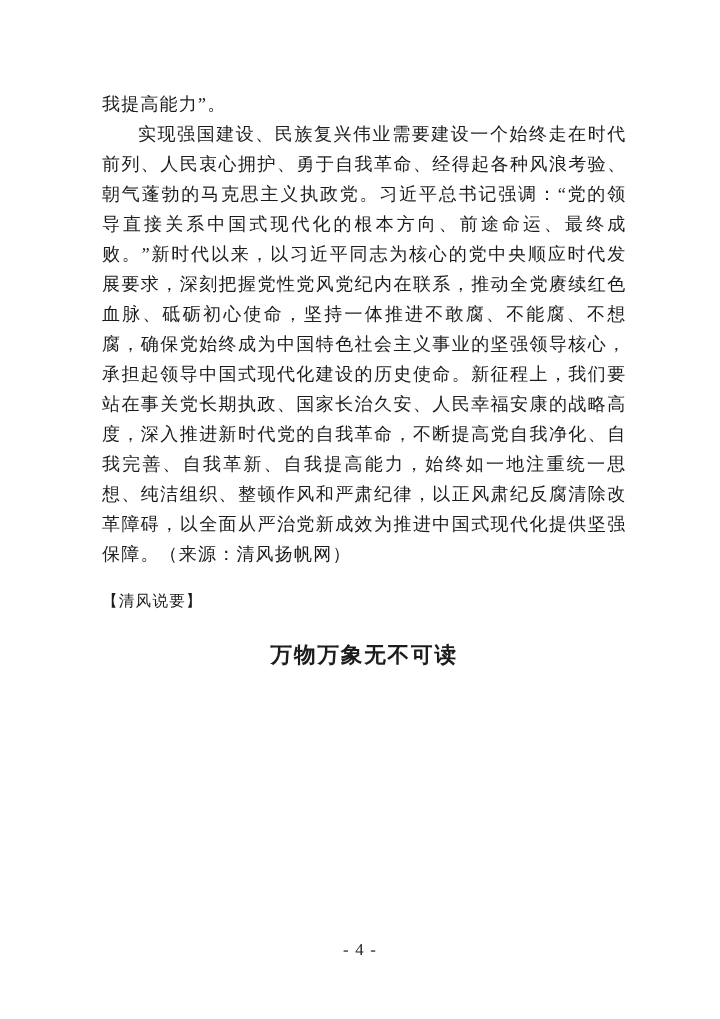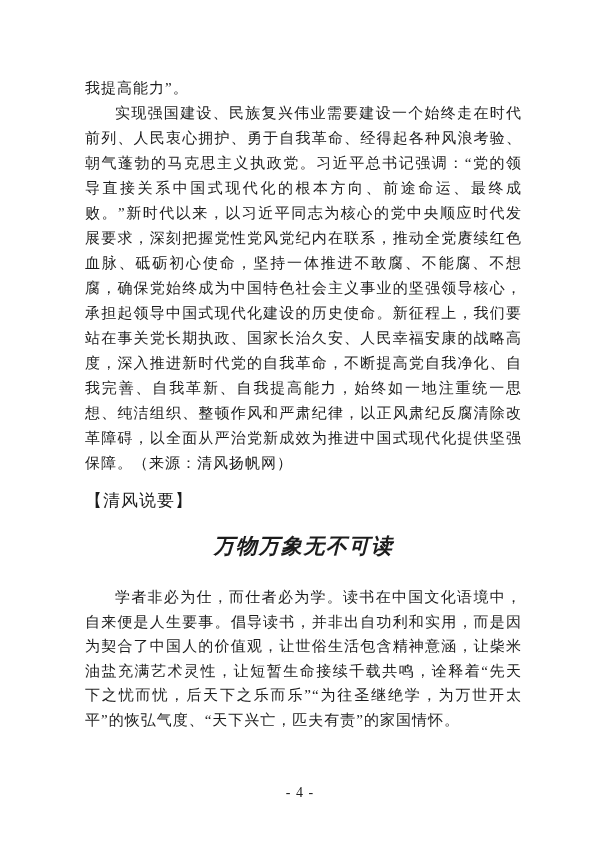--- a/index.html
+++ b/index.html
@@ -34,33 +34,32 @@
   }
   .para.indent {
     text-indent: 2em;
     font-family: Liberation Serif, serif;
   }
   .sec2 {
     line-height: 24.5px;
   }
   .section-marker {
     margin: 12px 0 0 0;
-    font-size: 17px;
+    font-size: 13px;
     line-height: 25px;
     letter-spacing: 1px;
     text-align: left;
   }
   .article-title {
     margin: 20px 0 0 0;
-    font-size: 21px;
+    font-size: 18px;
     line-height: 26px;
     font-weight: bold;
     letter-spacing: 1.5px;
     text-align: center;
-    font-style: italic;
   }
   .first-body {
     margin-top: 26px;
   }
   .page-number {
     position: absolute;
     left: 0;
     right: 0;
     top: 783px;
     text-align: center;
@@ -77,19 +76,18 @@
   <div class="content">
 
     <p class="para">我提高能力”。</p>
 
     <p class="para indent">实现强国建设、民族复兴伟业需要建设一个始终走在时代前列、人民衷心拥护、勇于自我革命、经得起各种风浪考验、朝气蓬勃的马克思主义执政党。习近平总书记强调：“党的领导直接关系中国式现代化的根本方向、前途命运、最终成败。”新时代以来，以习近平同志为核心的党中央顺应时代发展要求，深刻把握党性党风党纪内在联系，推动全党赓续红色血脉、砥砺初心使命，坚持一体推进不敢腐、不能腐、不想腐，确保党始终成为中国特色社会主义事业的坚强领导核心，承担起领导中国式现代化建设的历史使命。新征程上，我们要站在事关党长期执政、国家长治久安、人民幸福安康的战略高度，深入推进新时代党的自我革命，不断提高党自我净化、自我完善、自我革新、自我提高能力，始终如一地注重统一思想、纯洁组织、整顿作风和严肃纪律，以正风肃纪反腐清除改革障碍，以全面从严治党新成效为推进中国式现代化提供坚强保障。（来源：清风扬帆网）</p>
 
     <p class="section-marker">【清风说要】</p>
 
     <h1 class="article-title">万物万象无不可读</h1>
 
-    <p class="para indent sec2 first-body">学者非必为仕，而仕者必为学。读书在中国文化语境中，自来便是人生要事。倡导读书，并非出自功利和实用，而是因为契合了中国人的价值观，让世俗生活包含精神意涵，让柴米油盐充满艺术灵性，让短暂生命接续千载共鸣，诠释着“先天下之忧而忧，后天下之乐而乐”“为往圣继绝学，为万世开太平”的恢弘气度、“天下兴亡，匹夫有责”的家国情怀。</p>
 
 
   </div>
 
   <div class="page-number">- 4 -</div>
 </div>
 
 </body></html>

